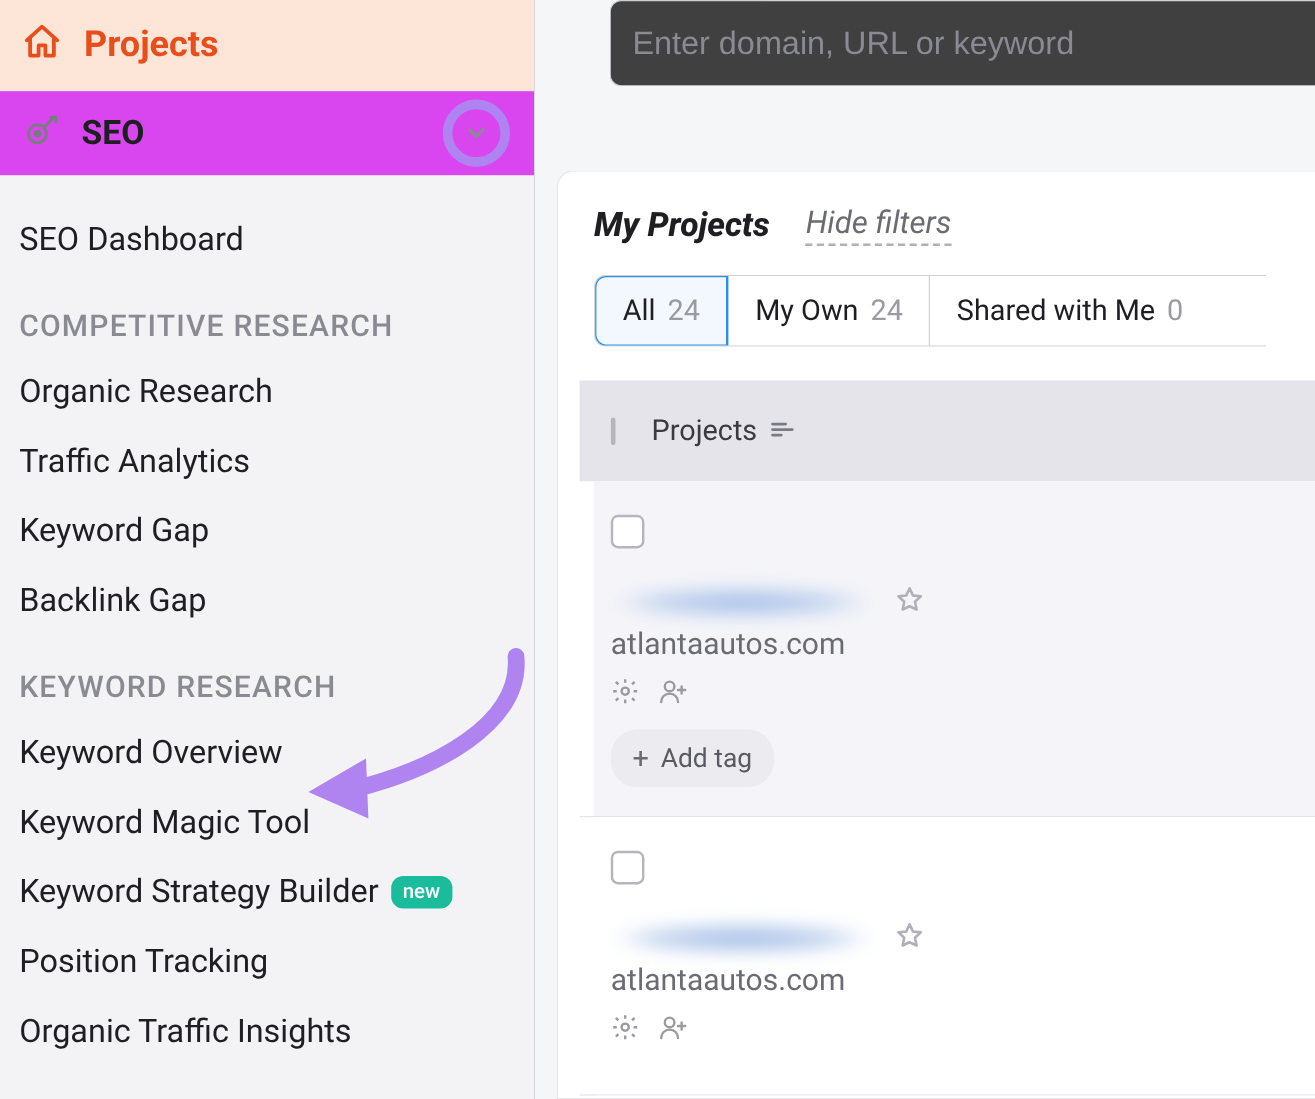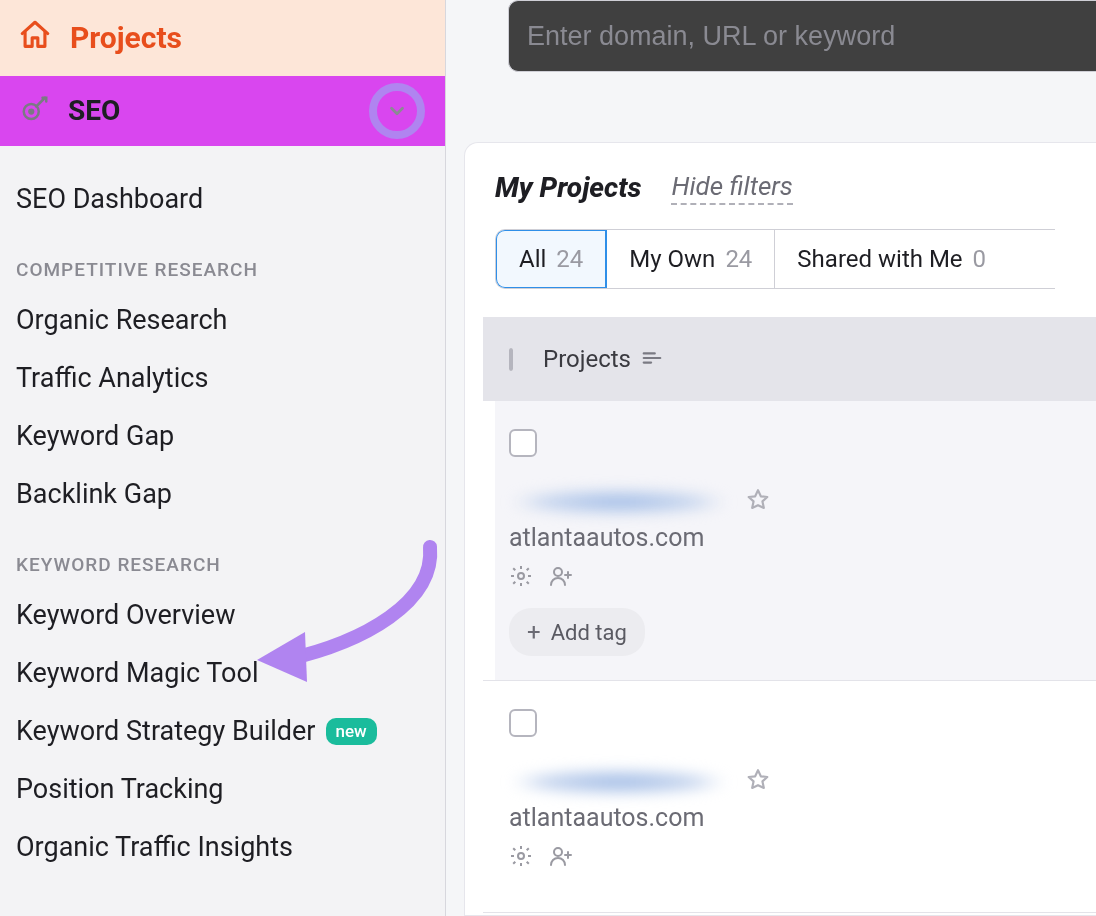--- a/index.html
+++ b/index.html
@@ -58,21 +58,21 @@
   .nav-link {
     font-size: 27px;
     color: #1e1e23;
     padding: 13px 0;
     cursor: pointer;
     display: flex;
     align-items: center;
     gap: 10px;
   }
   .section-heading {
-    font-size: 19px;
+    font-size: 25px;
     letter-spacing: 1px;
     color: #8a8a92;
     font-weight: 500;
     padding: 30px 0 10px 0;
   }
   .badge-new {
     background: #1abc9c;
     color: #fff;
     font-size: 17px;
     border-radius: 10px;

